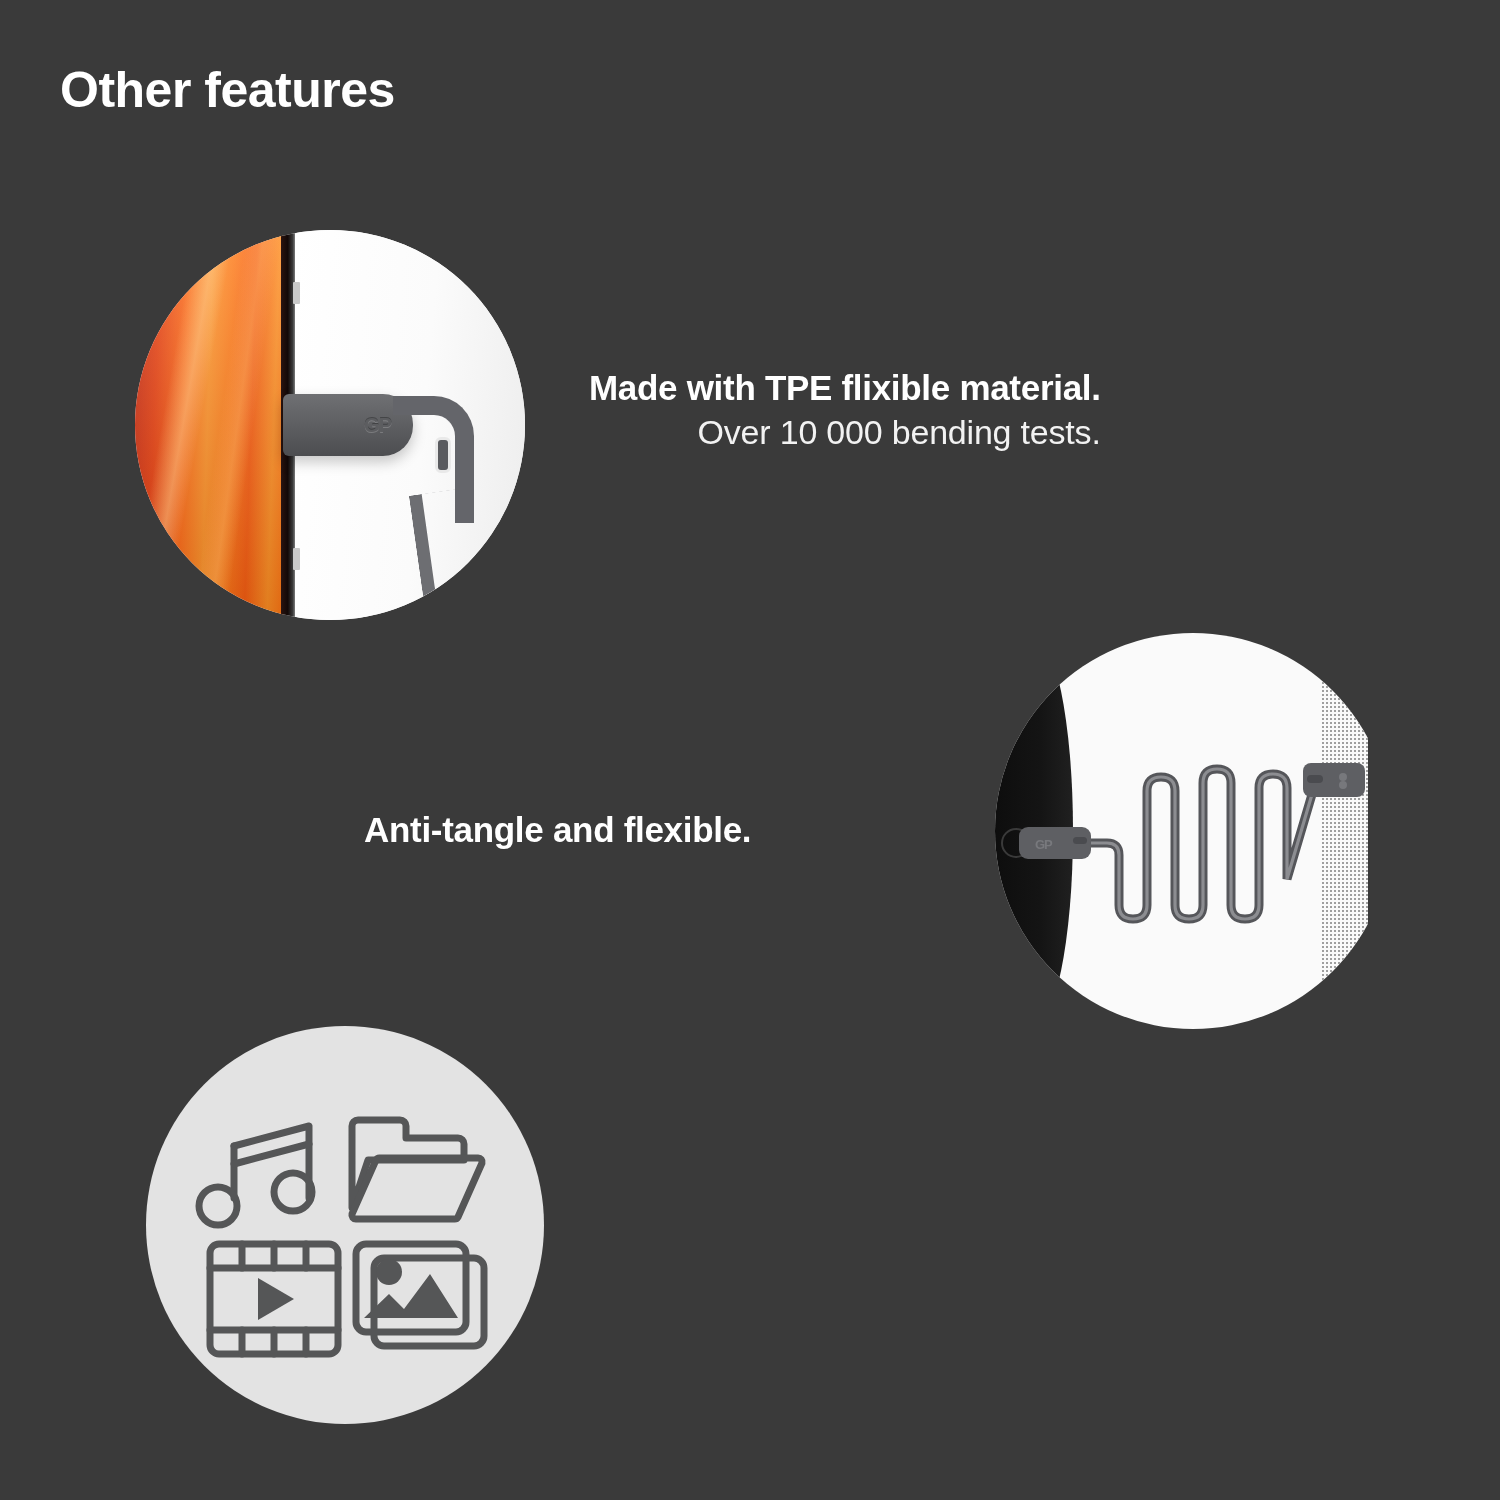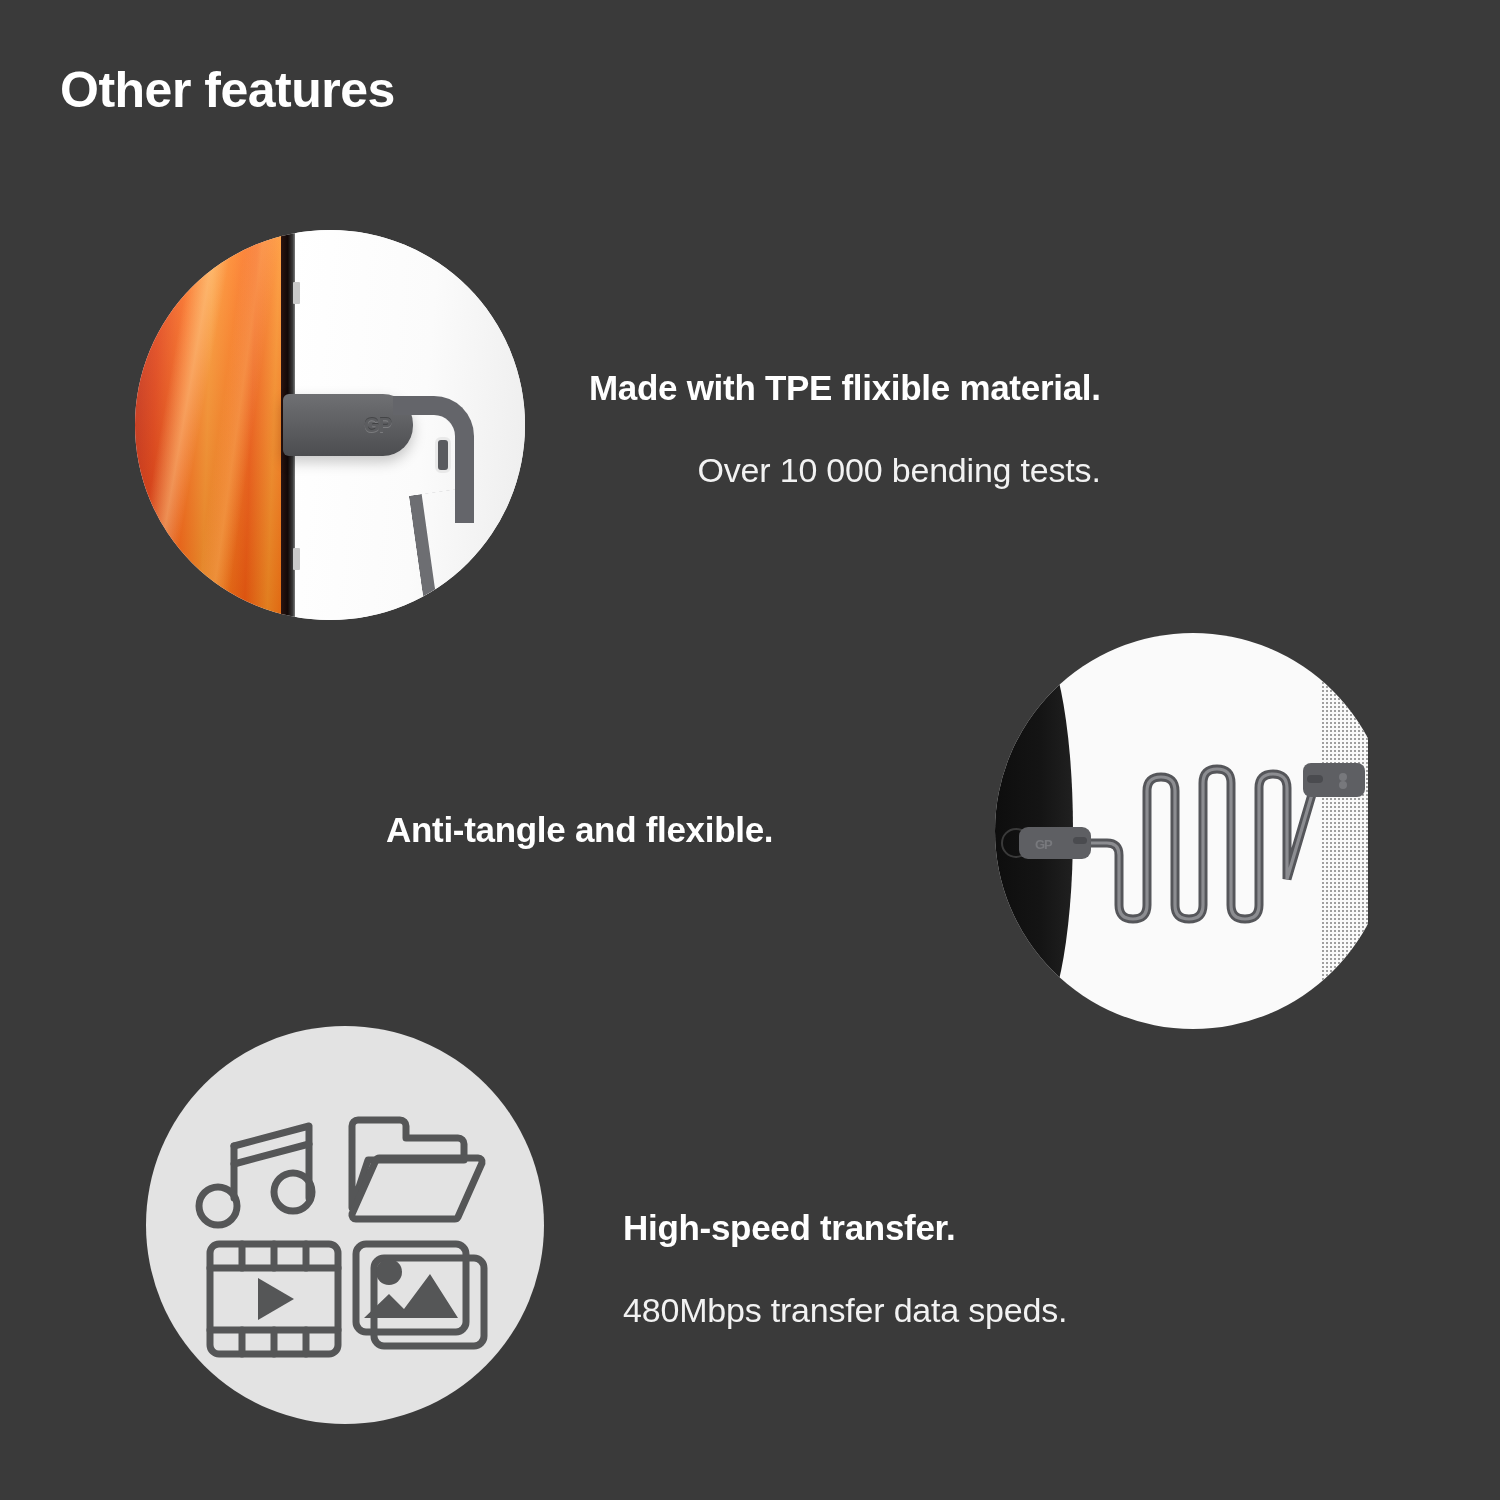--- a/index.html
+++ b/index.html
@@ -38,24 +38,23 @@
     line-height: 1.25;
     white-space: nowrap;
   }
   .feature-sub {
     font-size: 34px;
     font-weight: normal;
     color: #f2f2f2;
     letter-spacing: -0.2px;
     line-height: 1.3;
     white-space: nowrap;
-    margin-top: 38px;
   }
   #feature-1-text { left: 589px; top: 366px; text-align: right; }
-  #feature-2-text { left: 386px; top: 808px; }
+  #feature-2-text { left: 364px; top: 808px; }
   #feature-3-text { left: 623px; top: 1206px; }
 
   
   .circle {
     position: absolute;
     border-radius: 50%;
     overflow: hidden;
   }
   #circle-1 { left: 135px; top: 230px;  width: 390px; height: 390px; background:#fdfdfd; }
   #circle-2 { left: 995px; top: 633px;  width: 396px; height: 396px; background:#fafafa; }
@@ -255,18 +254,14 @@
 
       <g>
         <rect class="ic-stroke" x="228" y="232" width="110" height="88" rx="10"></rect>
         <rect class="ic-stroke" x="210" y="218" width="110" height="88" rx="10"></rect>
         <circle class="ic-fill" cx="243" cy="246" r="13"></circle>
         <path class="ic-fill" d="M 218 292 L 243 268 L 258 283 L 284 248 L 312 292 Z"></path>
       </g>
     </svg>
   </div>
 
-  <div class="feature-text" id="feature-3-text">
-    <div class="feature-head">High-speed transfer.</div>
-    <div class="feature-sub">480Mbps transfer data speds.</div>
-  </div>
 
 </div>
 
 </body></html>

